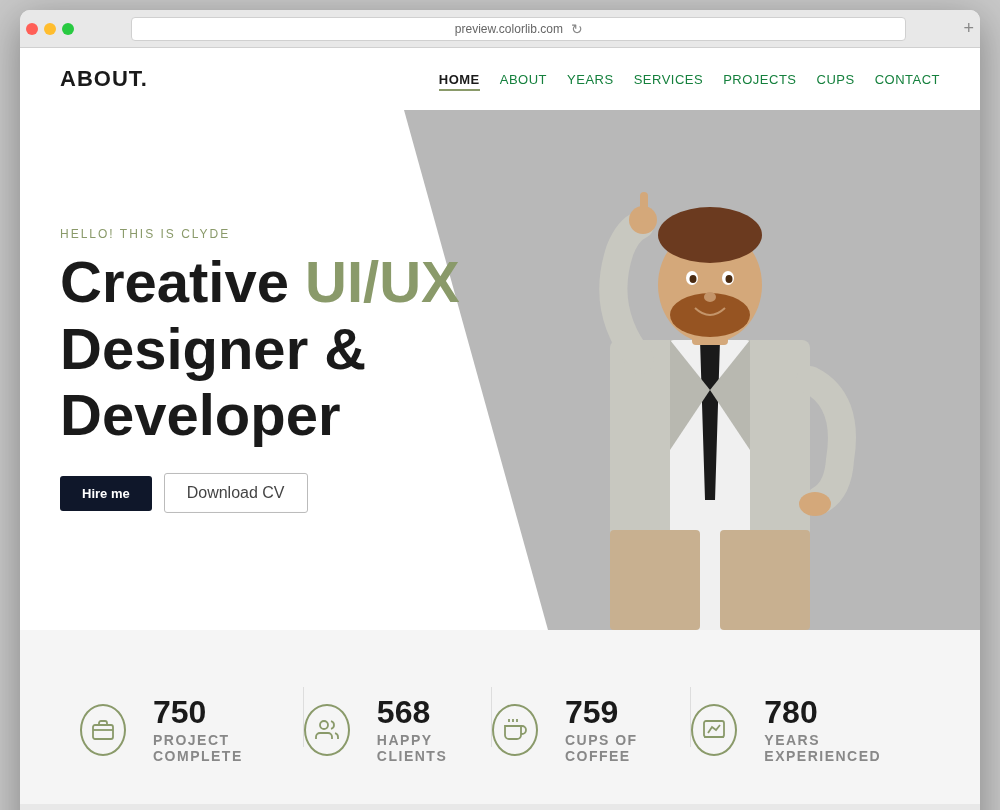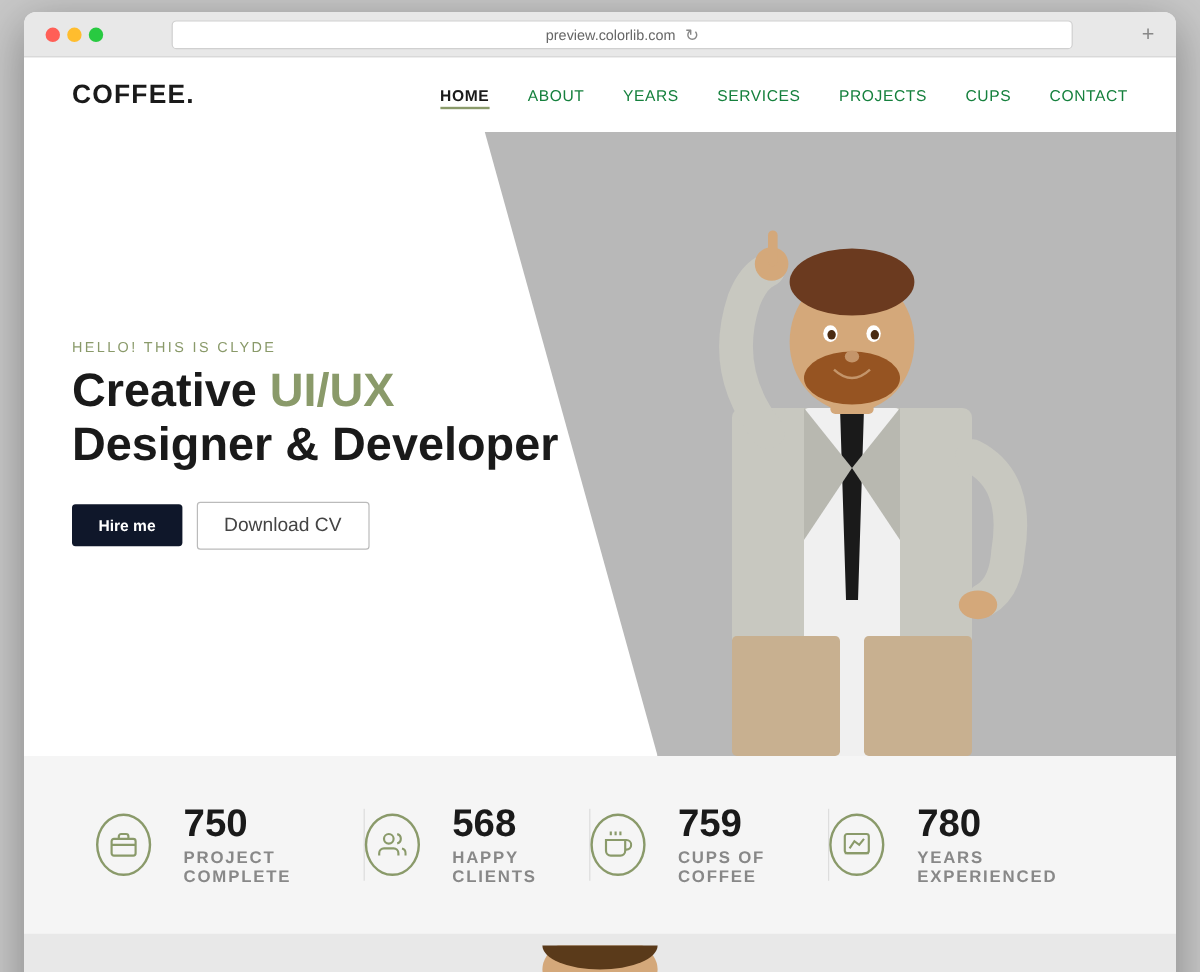--- a/index.html
+++ b/index.html
@@ -21,21 +21,21 @@
       border-radius: 10px;
       box-shadow: 0 10px 40px rgba(0,0,0,0.35);
       overflow: hidden;
     }
 
     .browser-toolbar {
       background: #e8e8e8;
       height: 38px;
       display: flex;
       align-items: center;
-      padding: 0 18px;
+      padding: 0 6px;
       gap: 17px;
       border-bottom: 1px solid #d0d0d0;
     }
 
     .browser-dots {
       display: flex;
       gap: 6px;
     }
 
     .browser-dot {
@@ -79,21 +79,21 @@
 
     .site-logo {
       font-size: 22px;
       font-weight: 800;
       color: #1a1a1a;
       letter-spacing: 1px;
     }
 
     .site-nav {
       display: flex;
-      gap: 32px;
+      gap: 20px;
       align-items: flex-start;
     }
 
     .nav-item {
       font-size: 13px;
       font-weight: 500;
       color: #15803d;
       cursor: pointer;
       letter-spacing: 0.5px;
       position: relative;
@@ -167,21 +167,21 @@
 
     .hero-greeting {
       font-size: 12px;
       letter-spacing: 2px;
       color: #8a9a6a;
       margin-bottom: 8px;
       font-weight: 500;
     }
 
     .hero-title {
-      font-size: 39px;
+      font-size: 58px;
       font-weight: 800;
       line-height: 1.15;
       color: #1a1a1a;
       margin-bottom: 24px;
     }
 
     .hero-title .highlight {
       color: #8a9a6a;
     }
 
@@ -219,20 +219,21 @@
       padding: 40px 60px;
       display: flex;
       justify-content: space-around;
       align-items: center;
     }
 
     .stat-item {
       display: flex;
       align-items: center;
       gap: 27px;
+      margin-top: 26px;
     }
 
     .stat-icon {
       width: 52px;
       height: 52px;
       border: 2px solid #8a9a6a;
       border-radius: 50%;
       display: flex;
       align-items: center;
       justify-content: center;
@@ -295,21 +296,21 @@
     <div class="browser-addressbar">
       <span>preview.colorlib.com</span>
       <span class="reload-icon">↻</span>
     </div>
     <span style="font-size:18px; color:#888; cursor:pointer;">+</span>
   </div>
 
   <div class="browser-content">
 
     <div class="site-header">
-      <div class="site-logo">COFFEE.</div>
+      <div class="site-logo">ABOUT.</div>
       <nav class="site-nav">
         <span class="nav-item active">HOME</span>
         <span class="nav-item">ABOUT</span>
         <span class="nav-item">YEARS</span>
         <span class="nav-item">SERVICES</span>
         <span class="nav-item">PROJECTS</span>
         <span class="nav-item">CUPS</span>
         <span class="nav-item">CONTACT</span>
       </nav>
     </div>

